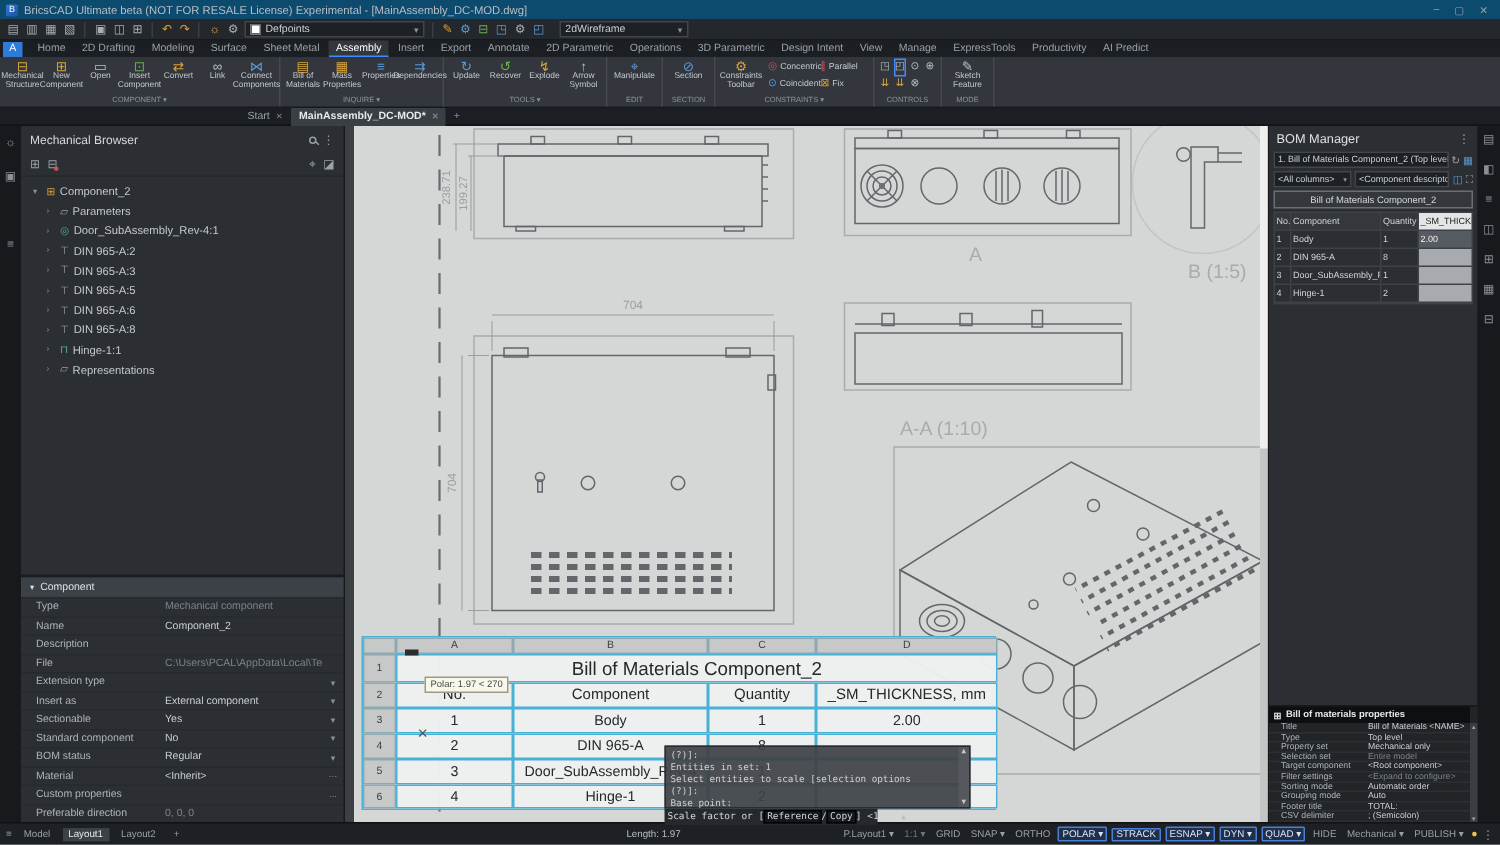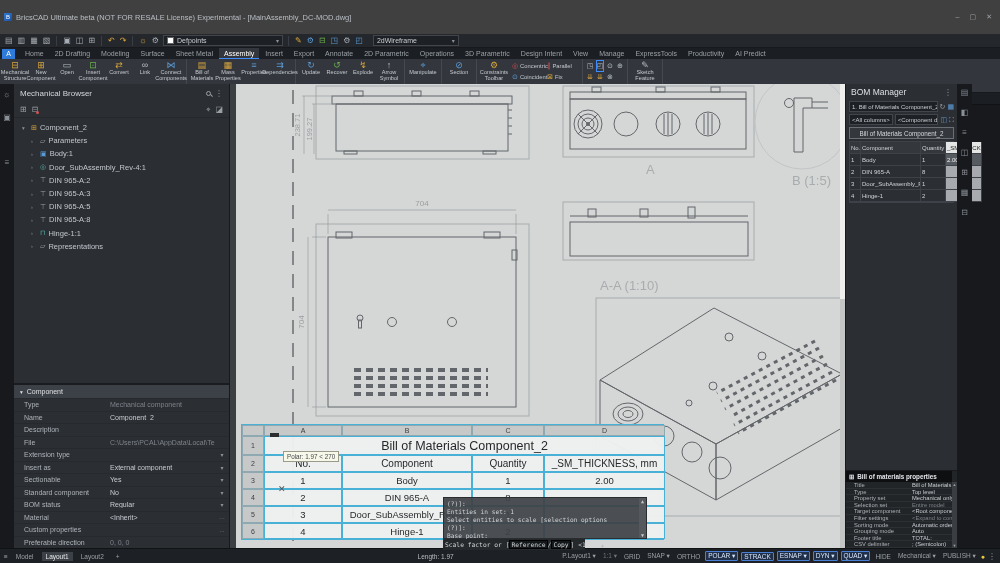--- a/index.html
+++ b/index.html
@@ -4,21 +4,21 @@
 <style>
   :root{
     --accent:#3f8cff; --paper:#d5d7d6; --line:#63676b; --dim:#9a9ea2;
     --grid:#49b0d6; --panel:#2b2e33; --hdr:#34383e; --txt:#c9ced4;
   }
   *{margin:0;padding:0;box-sizing:border-box;}
   html,body{width:1000px;height:563px;overflow:hidden;}
   body{background:#17191c;font-family:"Liberation Sans",sans-serif;color:var(--txt);position:relative;}
   .bar{display:flex;align-items:center;}
   
-  .titlebar{height:13px;background:#404040;padding:17px 4px;font-size:7.5px;color:#b9bec4;}
+  .titlebar{height:13px;background:#0c4a6e;padding:6px 4px;font-size:7.5px;color:#b9bec4;}
   .appico{width:8px;height:8px;background:linear-gradient(135deg,#2f7bd9,#1c4f9e);border-radius:1px;margin-right:4px;display:inline-block;color:#fff;font-size:6px;line-height:8px;text-align:center;}
   .wctl{margin-left:auto;display:flex;gap:10px;font-size:7px;color:#9aa0a6;padding-right:4px;}
   .wctl span{cursor:default;}
   
   .qat{height:14px;background:#24272c;padding:0 4px;font-size:8px;gap:3px;border-bottom:1px solid #17191c;}
   .qic{font-size:8px;color:#a7adb4;padding:0 1px;line-height:12px;}
   .qic.gold{color:#d7a43c}.qic.blue{color:#5b9bd5}.qic.green{color:#6ab04c}
   .qsep{width:1px;height:10px;background:#3a3e44;margin:0 2px;}
   .combo{background:#1d2024;border:1px solid #42464c;height:11px;display:flex;align-items:center;font-size:7px;color:#c9ced4;padding:0 3px;gap:3px;}
   .combo .sw{width:7px;height:7px;background:#fff;border:1px solid #666;}
@@ -95,21 +95,21 @@
   .bdata{font-size:9.5px;}
   .grip{position:absolute;left:34px;top:349px;width:9px;height:4px;background:#2b2e31;z-index:3;}
   .tooltip{position:absolute;left:47px;top:367px;background:#f7f7ea;border:1px solid #9a9a8a;color:#44484a;font-size:6.3px;padding:1px 3px;z-index:5;white-space:nowrap;}
   .xh{position:absolute;left:42px;top:400px;color:#55585a;font-size:9px;z-index:4;}
   .cmdwin{position:absolute;left:207px;top:413px;width:204px;height:42px;background:rgba(62,66,70,0.93);border:1px solid #2a2d30;z-index:6;font-family:"DejaVu Sans Mono",monospace;font-size:6.2px;line-height:1.3;color:#ced2d5;padding:2px 10px 2px 3px;}
   .cmdwin .sb{position:absolute;right:0;top:0;bottom:0;width:7px;background:#55595d;display:flex;flex-direction:column;justify-content:space-between;align-items:center;font-size:5px;color:#c9c9c9;}
   .cmdline{position:absolute;left:207px;top:455px;width:142px;height:11px;background:#26292c;z-index:7;display:flex;align-items:center;font-family:"DejaVu Sans Mono",monospace;font-size:6.3px;color:#d2d5d8;padding:0 2px;white-space:nowrap;}
   .cmdline .opt{background:#15181b;border:1px solid #000;padding:0 1px;}
   .cmdline .up{margin-left:auto;font-size:5px;color:#b9bec4;}
   
-  .rightpanel{width:112px;background:var(--panel);display:flex;flex-direction:column;border-left:1px solid #17191c;font-size:7px;}
+  .rightpanel{width:140px;background:var(--panel);display:flex;flex-direction:column;border-left:1px solid #17191c;font-size:7px;}
   .bm-hdr{height:16px;display:flex;align-items:center;padding:0 5px;font-size:8.5px;color:#dde0e3;}
   .bm-hdr .sp{flex:1;}
   .bm-row{display:flex;align-items:center;gap:2px;padding:1px 3px;}
   .bsel{background:#1d2024;border:1px solid #42464c;height:11px;display:flex;align-items:center;font-size:6px;color:#c9ced4;padding:0 2px;overflow:hidden;white-space:nowrap;flex:1;gap:2px;}
   .bsel .car{margin-left:auto;color:#8a9098;font-size:5px;}
   .bico{color:#9aa0a6;font-size:7px;}
   .bico.blue{color:#5b9bd5;}
   .bm-doc{margin:1px 3px;border:1px solid #6a6f75;height:12px;display:flex;align-items:center;justify-content:center;font-size:6.3px;color:#d4d8dc;background:#34383d;}
   .bmt{margin:1px 3px 0 3px;border:1px solid #3e4248;}
   .bmt .r{display:grid;grid-template-columns:11px 60px 25px 36px;}
@@ -393,42 +393,42 @@
             <span class="tic gold">⊞</span>
             <span>Component_2</span>
           </div>
         <div class="trow child">
             <span class="ar">›</span>
             <span class="tic gray">▱</span>
             <span>Parameters</span>
           </div>
         <div class="trow child">
             <span class="ar">›</span>
-            <span class="tic blue">▣</span>
-            <span>Body:1</span>
-          </div>
-        <div class="trow child">
-            <span class="ar">›</span>
             <span class="tic teal">◎</span>
             <span>Door_SubAssembly_Rev-4:1</span>
           </div>
         <div class="trow child">
             <span class="ar">›</span>
             <span class="tic gray">⊤</span>
             <span>DIN 965-A:2</span>
           </div>
         <div class="trow child">
             <span class="ar">›</span>
             <span class="tic gray">⊤</span>
             <span>DIN 965-A:3</span>
           </div>
         <div class="trow child">
             <span class="ar">›</span>
             <span class="tic gray">⊤</span>
             <span>DIN 965-A:5</span>
+          </div>
+        <div class="trow child">
+            <span class="ar">›</span>
+            <span class="tic gray">⊤</span>
+            <span>DIN 965-A:6</span>
           </div>
         <div class="trow child">
             <span class="ar">›</span>
             <span class="tic gray">⊤</span>
             <span>DIN 965-A:8</span>
           </div>
         <div class="trow child">
             <span class="ar">›</span>
             <span class="tic teal">⊓</span>
             <span>Hinge-1:1</span>

